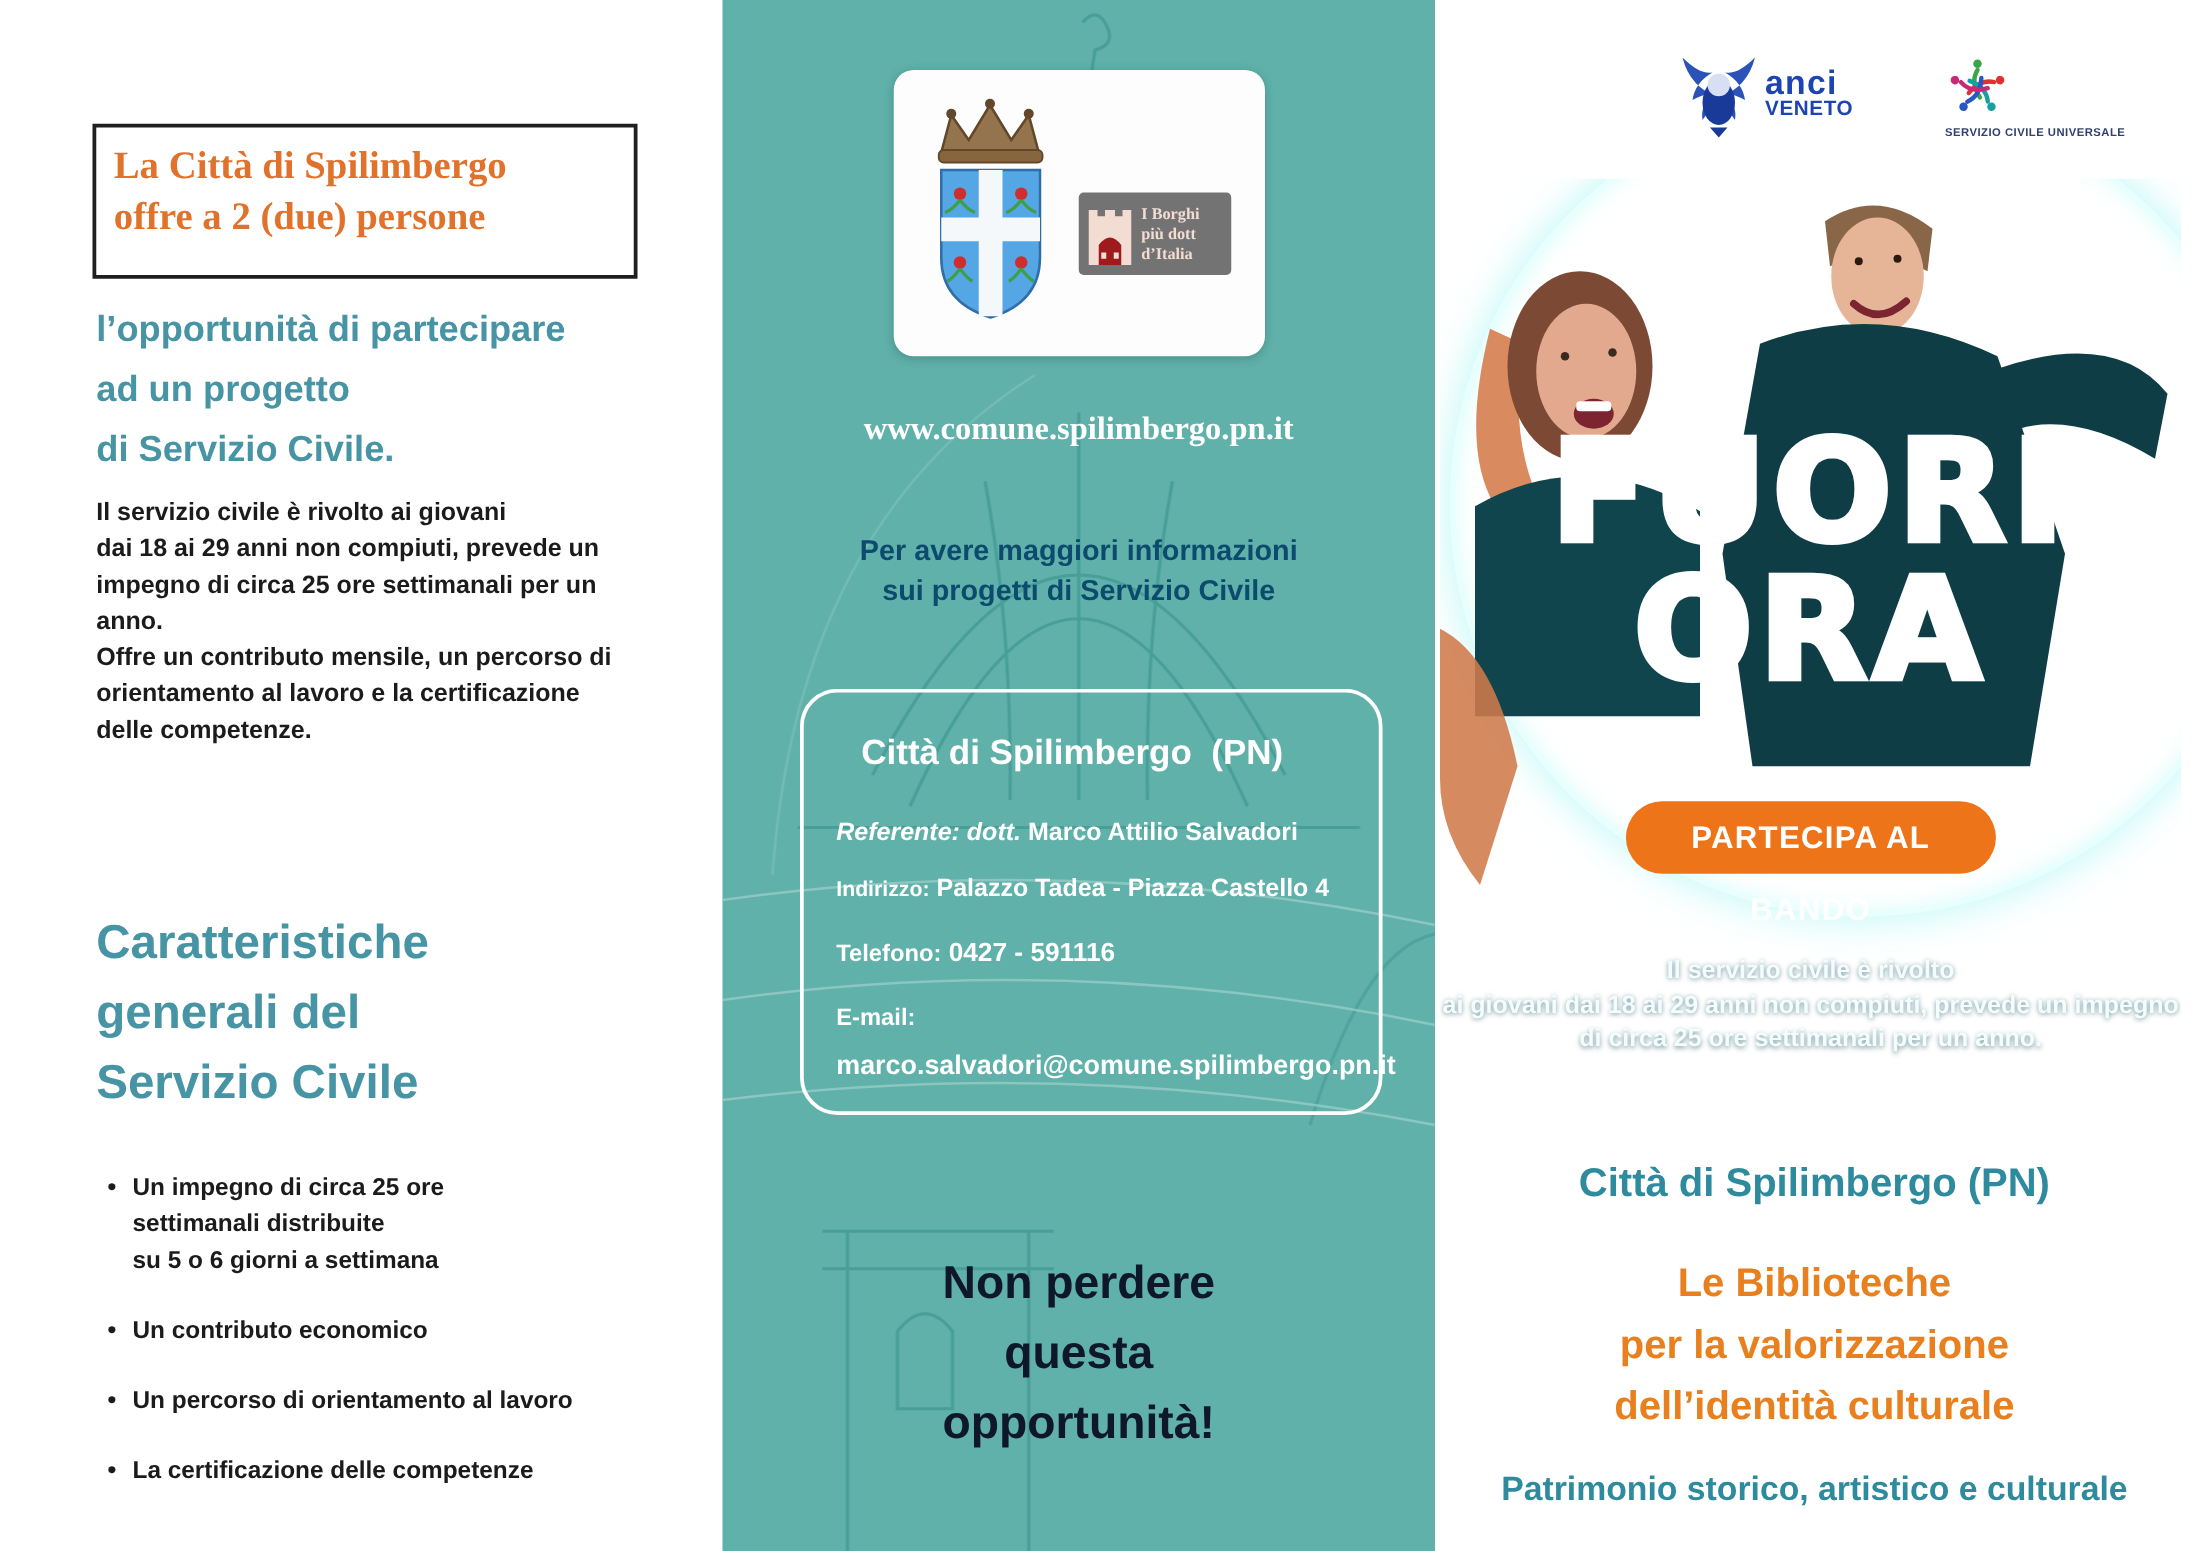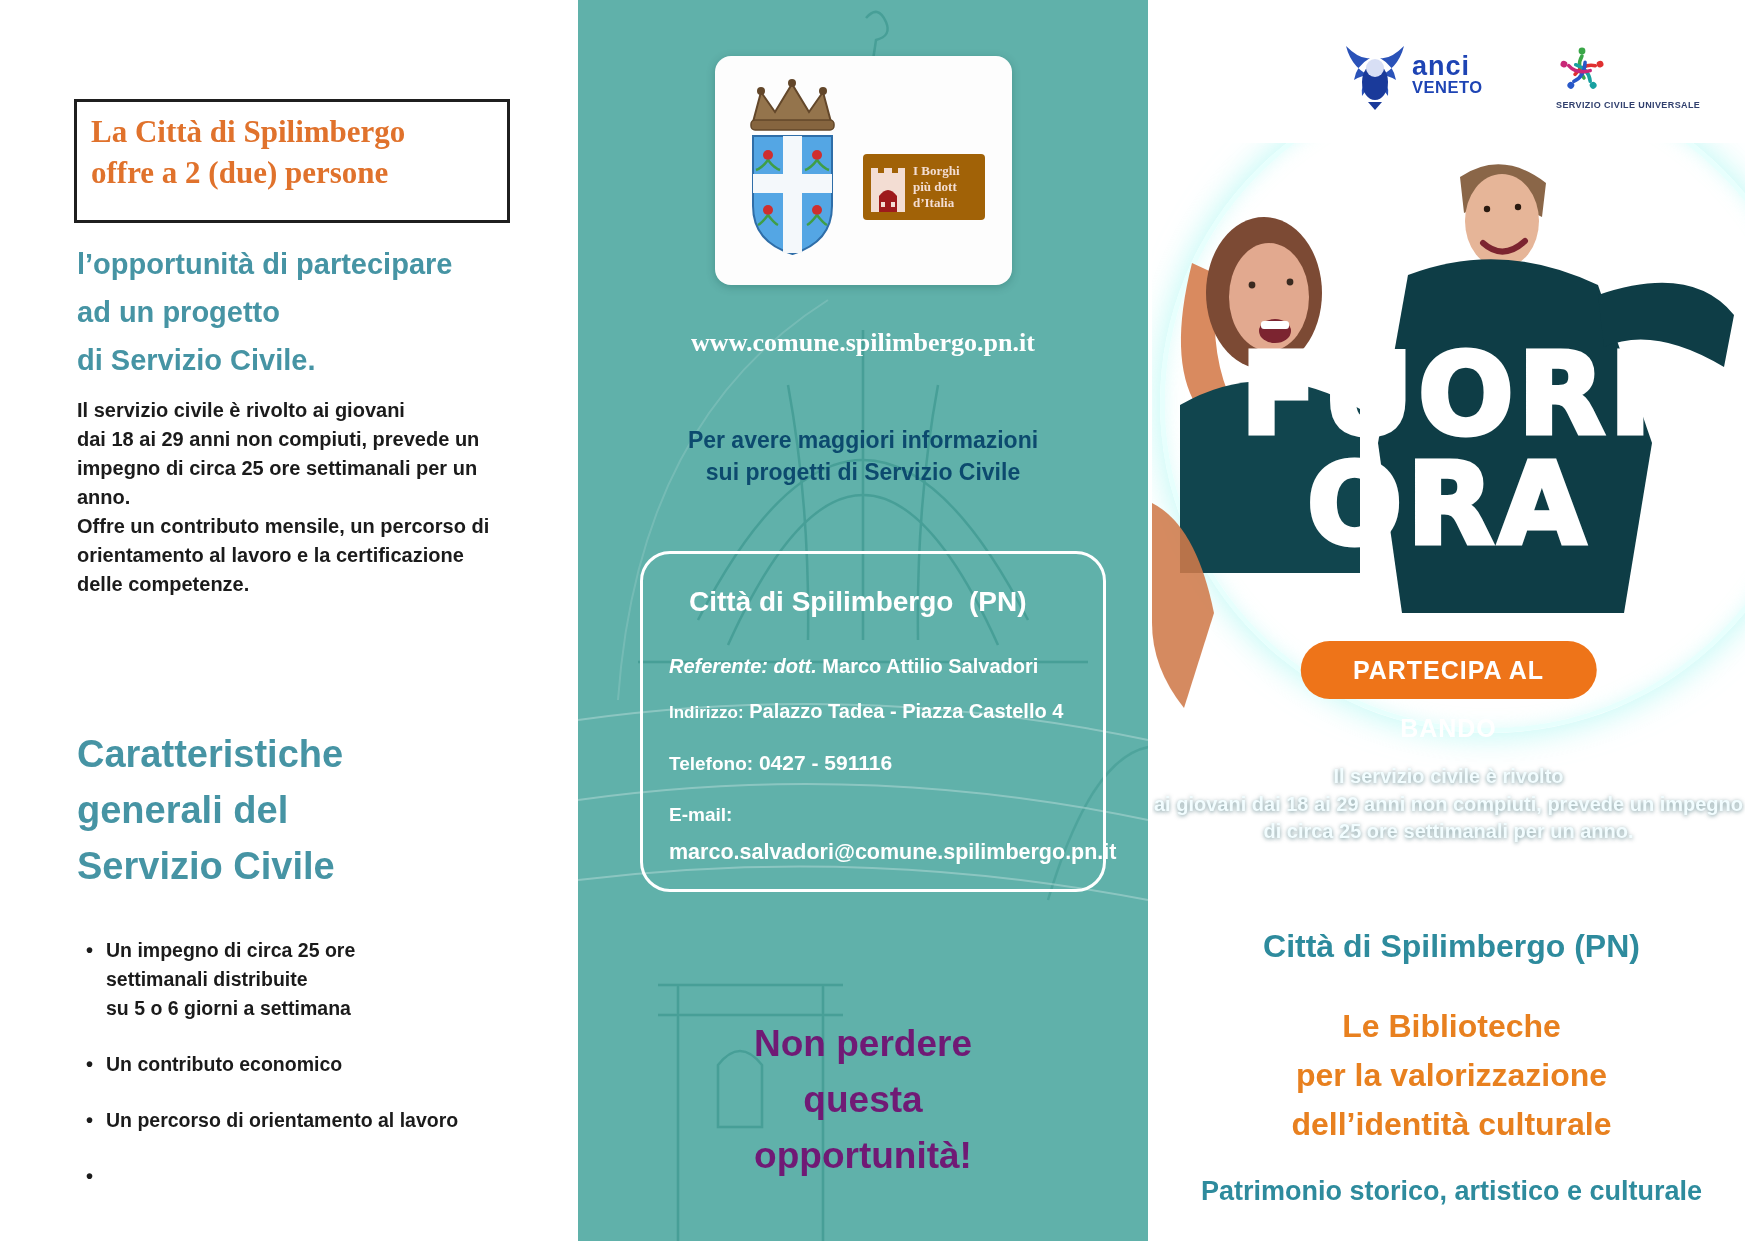--- a/index.html
+++ b/index.html
@@ -28,41 +28,41 @@
 
   
   .panel-middle{left:578px;top:0;width:570px;height:1241px;background:#60b1aa;overflow:hidden;}
   .wm{left:0;top:0;width:570px;height:1241px;opacity:.5;}
   .logo-card{
     left:137px;top:56px;width:297px;height:229px;background:#fdfdfd;border-radius:16px;
     box-shadow:0 2px 8px rgba(0,60,55,.25);
   }
   .stemma{left:20px;top:14px;}
   .borghi{
-    left:148px;top:98px;width:122px;height:66px;background:#a16207;border-radius:4px;
+    left:148px;top:98px;width:122px;height:66px;background:#737373;border-radius:4px;
     display:flex;align-items:center;gap:6px;padding:0 6px;box-sizing:border-box;
   }
   .borghi-text{font-family:"Liberation Serif", serif;color:#f3ddd3;font-size:13px;line-height:16px;font-weight:bold;}
   .mid-site{left:0;top:328px;width:570px;font-family:"Liberation Serif", serif;font-weight:bold;font-size:26px;color:#ffffff;}
   .mid-info{left:0;top:424px;width:570px;font-weight:bold;font-size:23px;line-height:32px;color:#0c4a6e;}
   .contact-box{
     left:62px;top:551px;width:466px;height:341px;box-sizing:border-box;
     border:3px solid #ffffff;border-radius:30px;color:#fff;
   }
   .cb-h{left:46px;top:32px;font-weight:bold;font-size:28px;white-space:pre;}
   .cb-row{left:26px;font-weight:bold;}
   .cb-ref{top:101px;font-size:20px;}
   .cb-ref .lab{font-style:italic;}
   .cb-ind{top:146px;font-size:20px;}
   .cb-ind .lab{font-size:17px;}
   .cb-tel{top:197px;font-size:21px;}
   .cb-tel .lab{font-size:19px;}
   .cb-maillab{top:250px;font-size:19px;}
   .cb-mail{top:286px;font-size:21.5px;}
-  .closing{left:0;top:998px;width:570px;font-weight:bold;font-size:37px;line-height:56px;color:#701a75;margin-top:18px;}
+  .closing{left:0;top:998px;width:570px;font-weight:bold;font-size:37px;line-height:56px;color:#0f172a;}
 
   
   .panel-right{left:1148px;top:0;width:607px;height:1241px;background:#ffffff;}
   .lg-scanci{left:80px;top:36px;width:110px;text-align:center;}
   .sc-badge{
     width:44px;height:44px;border:2.5px dashed #18a0a0;border-radius:50%;
     margin:0 auto;display:flex;align-items:center;justify-content:center;
     color:#18a0a0;font-weight:bold;font-size:17px;
   }
   .sc-name{color:#17989d;font-weight:bold;font-size:15px;margin-top:4px;}
@@ -137,20 +137,21 @@
     <li>
       <span class="bullet-dot">•</span>
       <span class="pre">Un contributo economico</span>
     </li>
     <li>
       <span class="bullet-dot">•</span>
       <span class="pre">Un percorso di orientamento al lavoro</span>
     </li>
     <li>
       <span class="bullet-dot">•</span>
+      <span class="pre">La certificazione delle competenze</span>
     </li>
   </ul>
 </div>
 
 <div class="abs panel-middle">
   <svg class="abs wm" viewBox="0 0 570 1241">
     <g fill="none" stroke="#2f8d85" stroke-width="2.5">
       <path d="M288,18 q12,-14 20,4 q6,14 -10,18 l-6,40 l16,8 l-14,46 l18,6 l-12,52 l14,6"></path>
       <path d="M120,620 Q285,300 450,620"></path>
       <path d="M150,645 Q285,345 420,645"></path>

